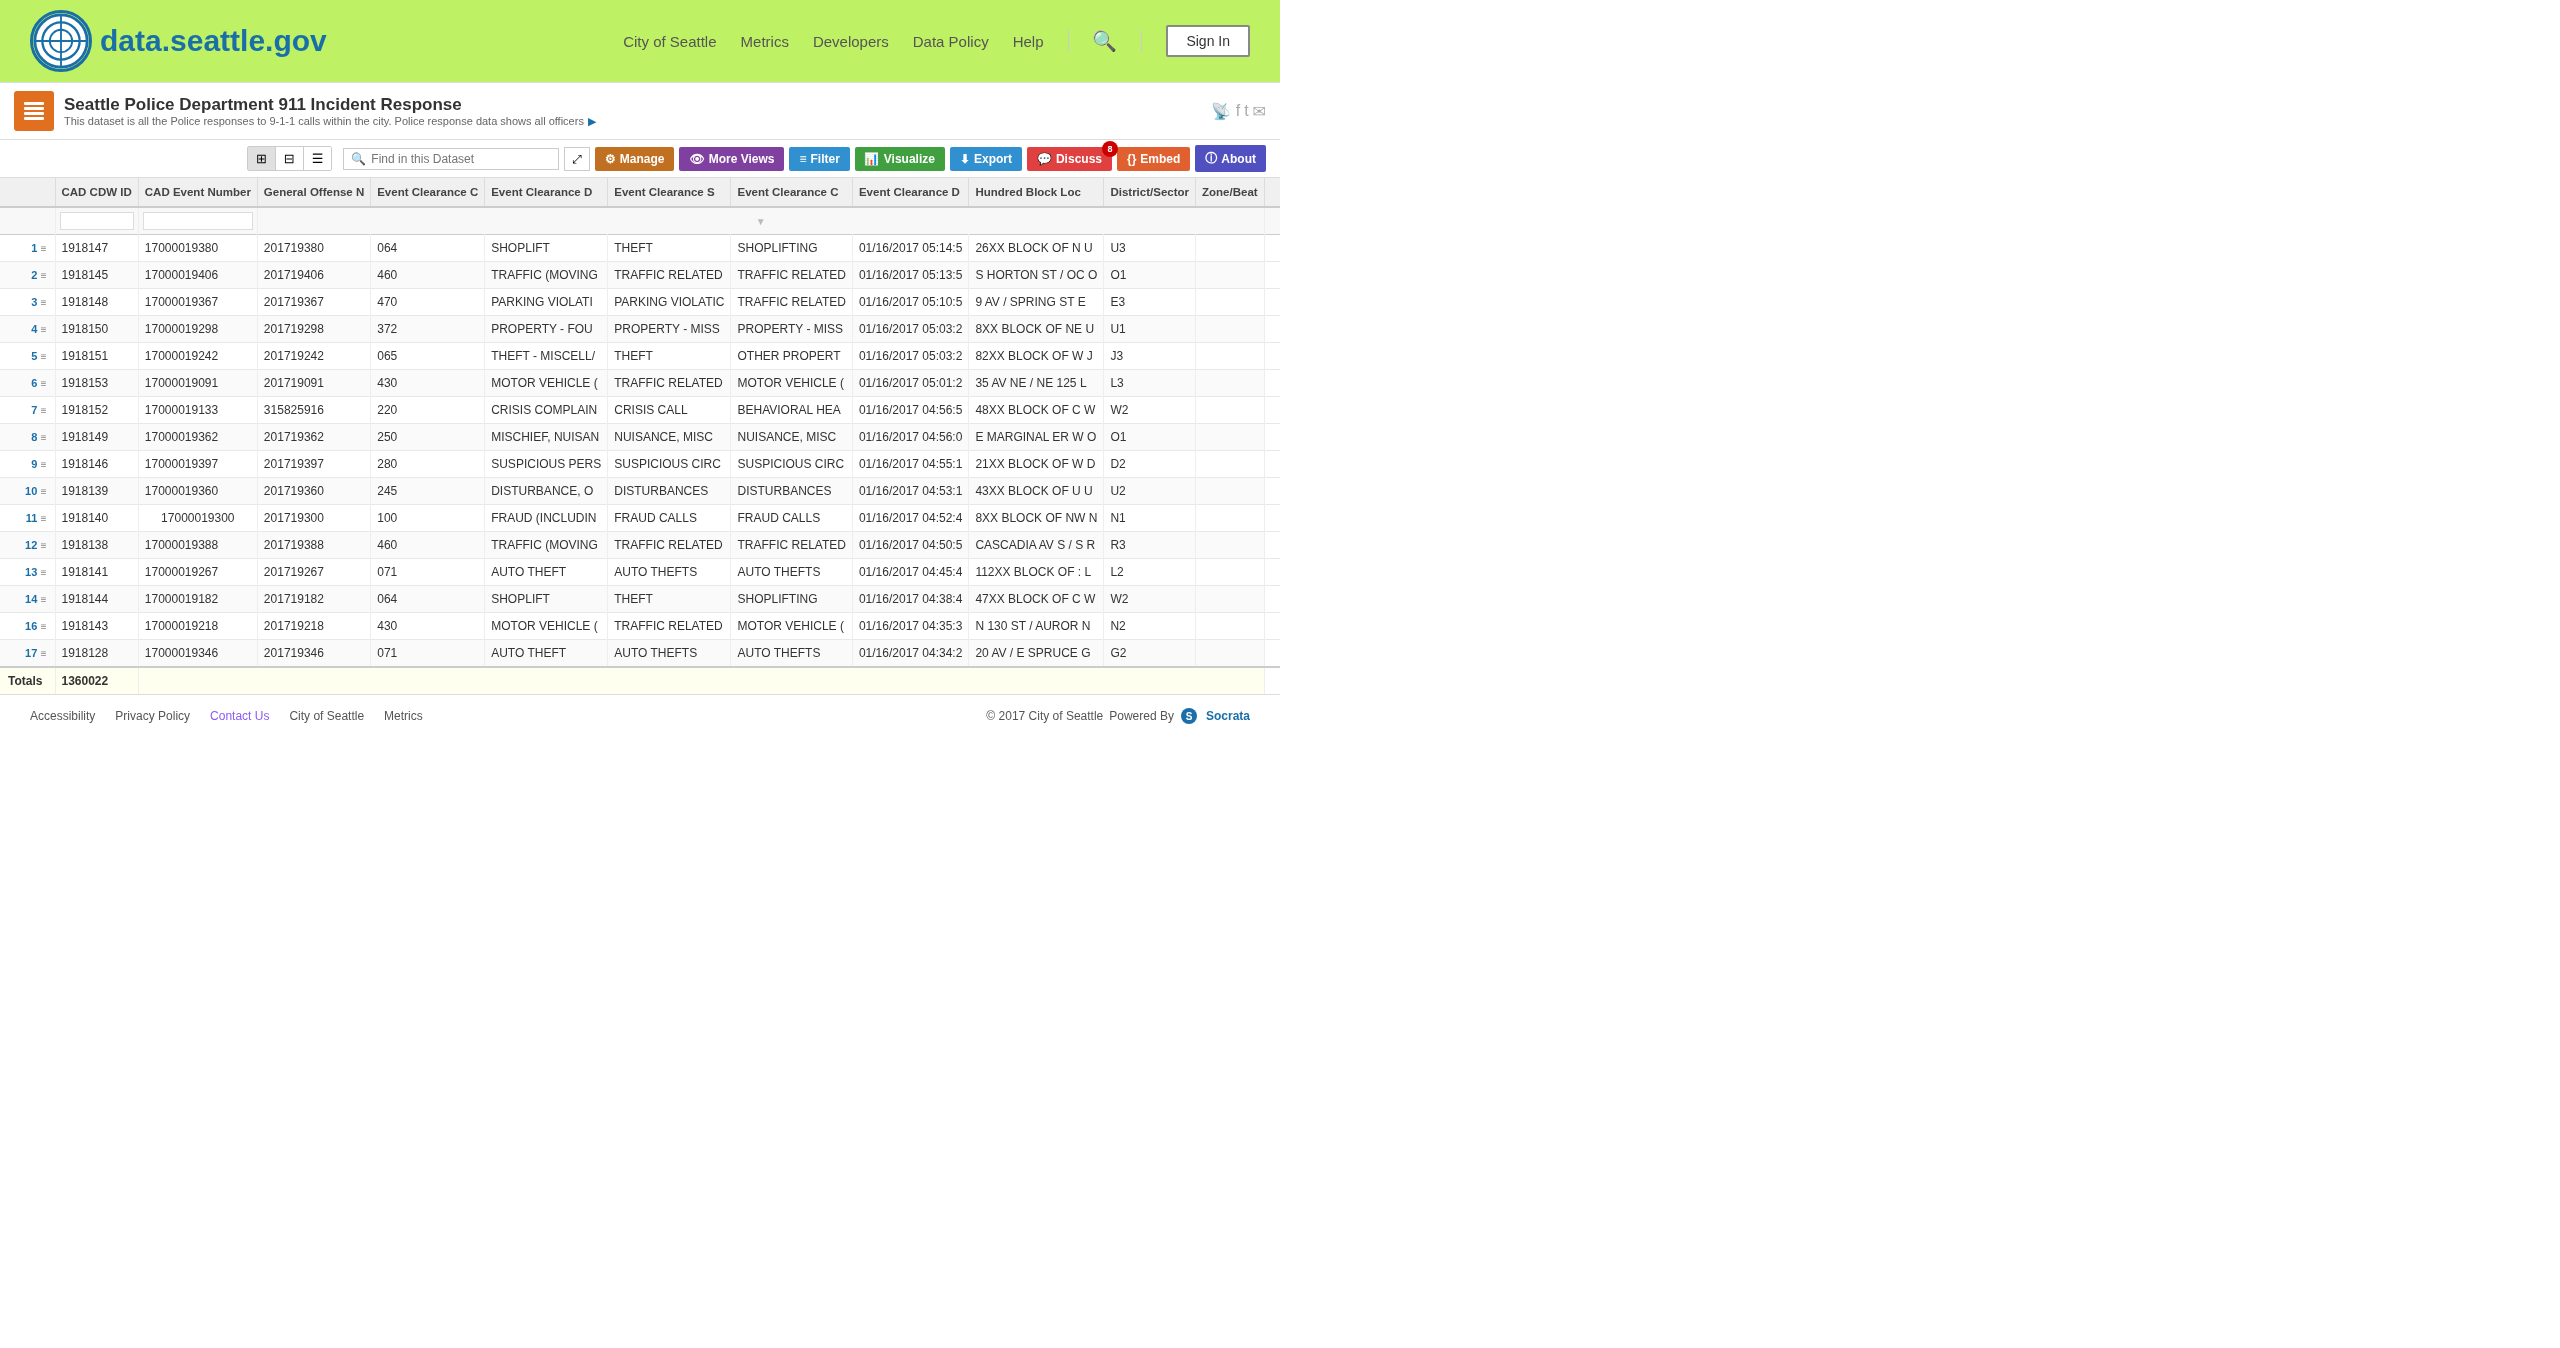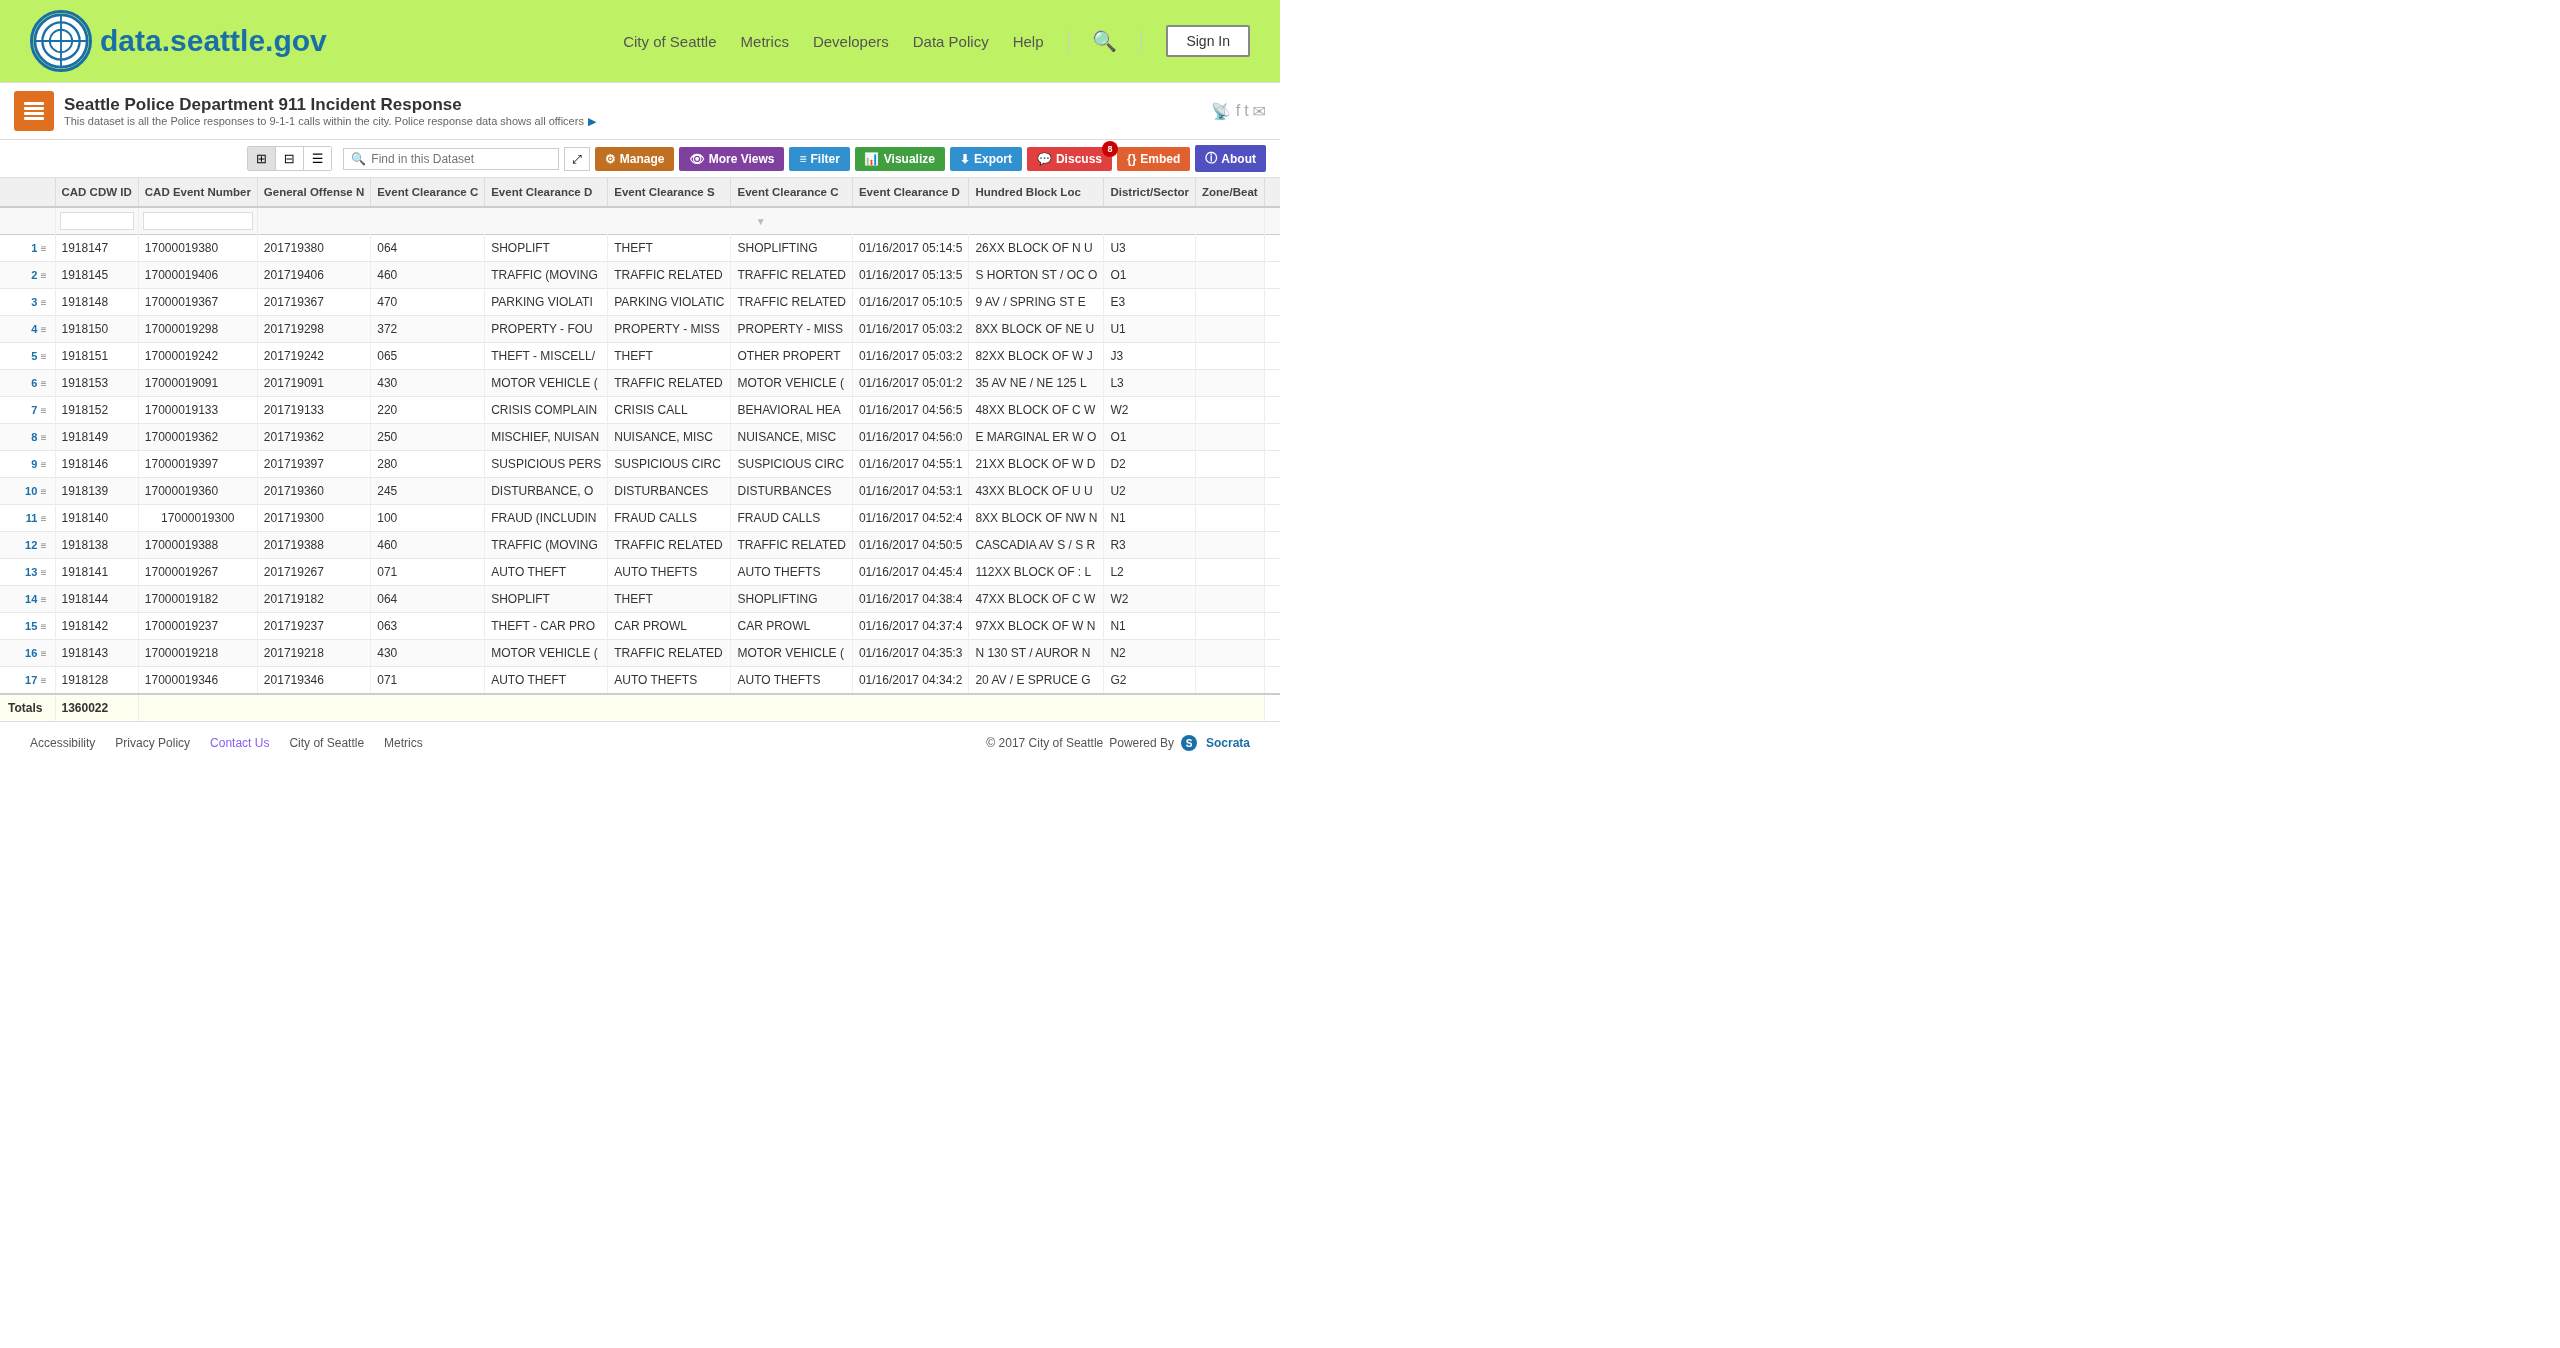--- a/index.html
+++ b/index.html
@@ -227,21 +227,21 @@
           <td style="padding: 6px; white-space: nowrap; overflow: hidden; max-width: 150px; text-overflow: ellipsis; border-right: 1px solid rgb(238, 238, 238);">MOTOR VEHICLE (</td>
           <td style="padding: 6px; white-space: nowrap; overflow: hidden; max-width: 150px; text-overflow: ellipsis; border-right: 1px solid rgb(238, 238, 238);">01/16/2017 05:01:2</td>
           <td style="padding: 6px; white-space: nowrap; overflow: hidden; max-width: 150px; text-overflow: ellipsis; border-right: 1px solid rgb(238, 238, 238);">35 AV NE / NE 125  L</td>
           <td style="padding: 6px; white-space: nowrap; overflow: hidden; max-width: 150px; text-overflow: ellipsis; border-right: 1px solid rgb(238, 238, 238);">L3</td>
           <td></td>
         </tr>
         <tr>
           <td style="text-align: right; padding: 6px 8px;"><a style="color:#1a6fa8;text-decoration:none;font-weight:bold;font-size:11px;">7</a> <span style="color:#888;font-size:10px;cursor:pointer;">≡</span></td>
           <td style="padding: 6px; white-space: nowrap; overflow: hidden; max-width: 150px; text-overflow: ellipsis; border-right: 1px solid rgb(238, 238, 238);">1918152</td>
           <td style="padding: 6px; white-space: nowrap; overflow: hidden; max-width: 150px; text-overflow: ellipsis; border-right: 1px solid rgb(238, 238, 238);">17000019133</td>
-          <td style="padding: 6px; white-space: nowrap; overflow: hidden; max-width: 150px; text-overflow: ellipsis; border-right: 1px solid rgb(238, 238, 238);">201719133</td>
+          <td style="padding: 6px; white-space: nowrap; overflow: hidden; max-width: 150px; text-overflow: ellipsis; border-right: 1px solid rgb(238, 238, 238);">315825916</td>
           <td style="padding: 6px; white-space: nowrap; overflow: hidden; max-width: 150px; text-overflow: ellipsis; border-right: 1px solid rgb(238, 238, 238);">220</td>
           <td style="padding: 6px; white-space: nowrap; overflow: hidden; max-width: 150px; text-overflow: ellipsis; border-right: 1px solid rgb(238, 238, 238);">CRISIS COMPLAIN</td>
           <td style="padding: 6px; white-space: nowrap; overflow: hidden; max-width: 150px; text-overflow: ellipsis; border-right: 1px solid rgb(238, 238, 238);">CRISIS CALL</td>
           <td style="padding: 6px; white-space: nowrap; overflow: hidden; max-width: 150px; text-overflow: ellipsis; border-right: 1px solid rgb(238, 238, 238);">BEHAVIORAL HEA</td>
           <td style="padding: 6px; white-space: nowrap; overflow: hidden; max-width: 150px; text-overflow: ellipsis; border-right: 1px solid rgb(238, 238, 238);">01/16/2017 04:56:5</td>
           <td style="padding: 6px; white-space: nowrap; overflow: hidden; max-width: 150px; text-overflow: ellipsis; border-right: 1px solid rgb(238, 238, 238);">48XX BLOCK OF C W</td>
           <td style="padding: 6px; white-space: nowrap; overflow: hidden; max-width: 150px; text-overflow: ellipsis; border-right: 1px solid rgb(238, 238, 238);">W2</td>
           <td></td>
         </tr>
         <tr>
@@ -336,34 +336,20 @@
           <td style="padding: 6px; white-space: nowrap; overflow: hidden; max-width: 150px; text-overflow: ellipsis; border-right: 1px solid rgb(238, 238, 238);">064</td>
           <td style="padding: 6px; white-space: nowrap; overflow: hidden; max-width: 150px; text-overflow: ellipsis; border-right: 1px solid rgb(238, 238, 238);">SHOPLIFT</td>
           <td style="padding: 6px; white-space: nowrap; overflow: hidden; max-width: 150px; text-overflow: ellipsis; border-right: 1px solid rgb(238, 238, 238);">THEFT</td>
           <td style="padding: 6px; white-space: nowrap; overflow: hidden; max-width: 150px; text-overflow: ellipsis; border-right: 1px solid rgb(238, 238, 238);">SHOPLIFTING</td>
           <td style="padding: 6px; white-space: nowrap; overflow: hidden; max-width: 150px; text-overflow: ellipsis; border-right: 1px solid rgb(238, 238, 238);">01/16/2017 04:38:4</td>
           <td style="padding: 6px; white-space: nowrap; overflow: hidden; max-width: 150px; text-overflow: ellipsis; border-right: 1px solid rgb(238, 238, 238);">47XX BLOCK OF C W</td>
           <td style="padding: 6px; white-space: nowrap; overflow: hidden; max-width: 150px; text-overflow: ellipsis; border-right: 1px solid rgb(238, 238, 238);">W2</td>
           <td></td>
         </tr>
         <tr>
-          <td style="text-align: right; padding: 6px 8px;"><a style="color:#1a6fa8;text-decoration:none;font-weight:bold;font-size:11px;">15</a> <span style="color:#888;font-size:10px;cursor:pointer;">≡</span></td>
-          <td style="padding: 6px; white-space: nowrap; overflow: hidden; max-width: 150px; text-overflow: ellipsis; border-right: 1px solid rgb(238, 238, 238);">1918142</td>
-          <td style="padding: 6px; white-space: nowrap; overflow: hidden; max-width: 150px; text-overflow: ellipsis; border-right: 1px solid rgb(238, 238, 238);">17000019237</td>
-          <td style="padding: 6px; white-space: nowrap; overflow: hidden; max-width: 150px; text-overflow: ellipsis; border-right: 1px solid rgb(238, 238, 238);">201719237</td>
-          <td style="padding: 6px; white-space: nowrap; overflow: hidden; max-width: 150px; text-overflow: ellipsis; border-right: 1px solid rgb(238, 238, 238);">063</td>
-          <td style="padding: 6px; white-space: nowrap; overflow: hidden; max-width: 150px; text-overflow: ellipsis; border-right: 1px solid rgb(238, 238, 238);">THEFT - CAR PRO</td>
-          <td style="padding: 6px; white-space: nowrap; overflow: hidden; max-width: 150px; text-overflow: ellipsis; border-right: 1px solid rgb(238, 238, 238);">CAR PROWL</td>
-          <td style="padding: 6px; white-space: nowrap; overflow: hidden; max-width: 150px; text-overflow: ellipsis; border-right: 1px solid rgb(238, 238, 238);">CAR PROWL</td>
-          <td style="padding: 6px; white-space: nowrap; overflow: hidden; max-width: 150px; text-overflow: ellipsis; border-right: 1px solid rgb(238, 238, 238);">01/16/2017 04:37:4</td>
-          <td style="padding: 6px; white-space: nowrap; overflow: hidden; max-width: 150px; text-overflow: ellipsis; border-right: 1px solid rgb(238, 238, 238);">97XX BLOCK OF W N</td>
-          <td style="padding: 6px; white-space: nowrap; overflow: hidden; max-width: 150px; text-overflow: ellipsis; border-right: 1px solid rgb(238, 238, 238);">N1</td>
-          <td></td>
-        </tr>
-        <tr>
           <td style="text-align: right; padding: 6px 8px;"><a style="color:#1a6fa8;text-decoration:none;font-weight:bold;font-size:11px;">16</a> <span style="color:#888;font-size:10px;cursor:pointer;">≡</span></td>
           <td style="padding: 6px; white-space: nowrap; overflow: hidden; max-width: 150px; text-overflow: ellipsis; border-right: 1px solid rgb(238, 238, 238);">1918143</td>
           <td style="padding: 6px; white-space: nowrap; overflow: hidden; max-width: 150px; text-overflow: ellipsis; border-right: 1px solid rgb(238, 238, 238);">17000019218</td>
           <td style="padding: 6px; white-space: nowrap; overflow: hidden; max-width: 150px; text-overflow: ellipsis; border-right: 1px solid rgb(238, 238, 238);">201719218</td>
           <td style="padding: 6px; white-space: nowrap; overflow: hidden; max-width: 150px; text-overflow: ellipsis; border-right: 1px solid rgb(238, 238, 238);">430</td>
           <td style="padding: 6px; white-space: nowrap; overflow: hidden; max-width: 150px; text-overflow: ellipsis; border-right: 1px solid rgb(238, 238, 238);">MOTOR VEHICLE (</td>
           <td style="padding: 6px; white-space: nowrap; overflow: hidden; max-width: 150px; text-overflow: ellipsis; border-right: 1px solid rgb(238, 238, 238);">TRAFFIC RELATED</td>
           <td style="padding: 6px; white-space: nowrap; overflow: hidden; max-width: 150px; text-overflow: ellipsis; border-right: 1px solid rgb(238, 238, 238);">MOTOR VEHICLE (</td>
           <td style="padding: 6px; white-space: nowrap; overflow: hidden; max-width: 150px; text-overflow: ellipsis; border-right: 1px solid rgb(238, 238, 238);">01/16/2017 04:35:3</td>
           <td style="padding: 6px; white-space: nowrap; overflow: hidden; max-width: 150px; text-overflow: ellipsis; border-right: 1px solid rgb(238, 238, 238);">N 130 ST / AUROR N</td>

